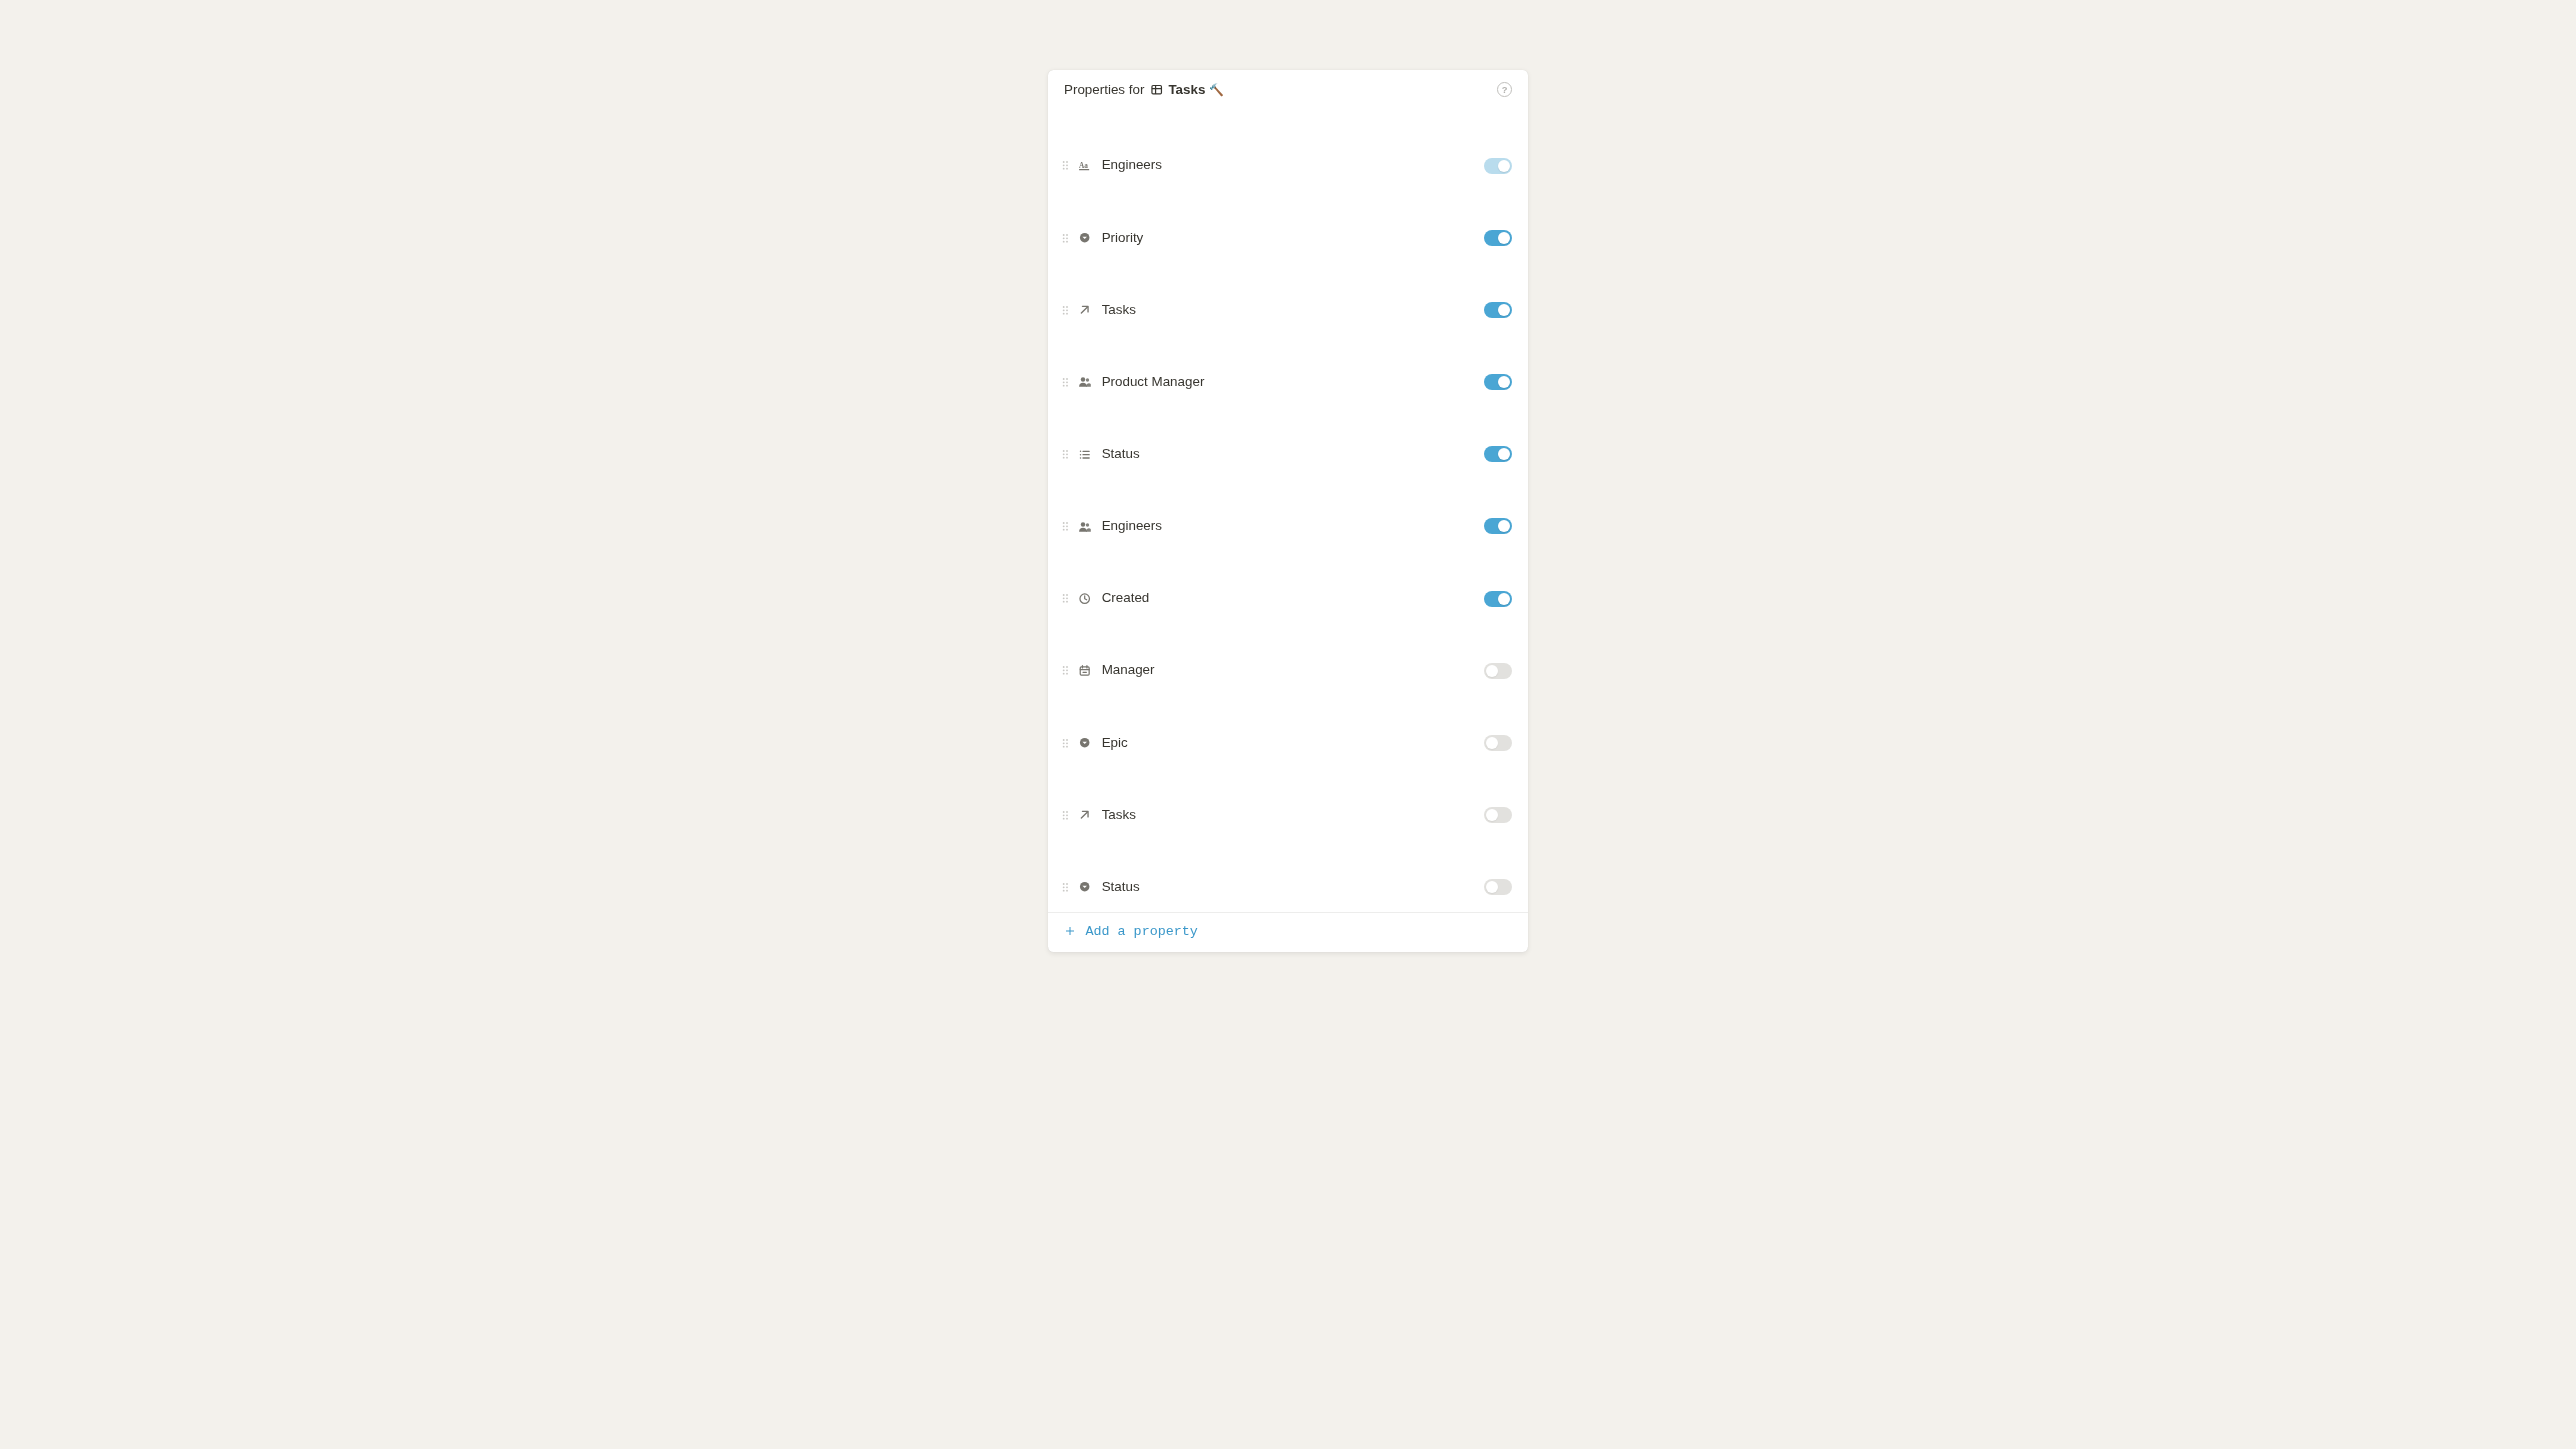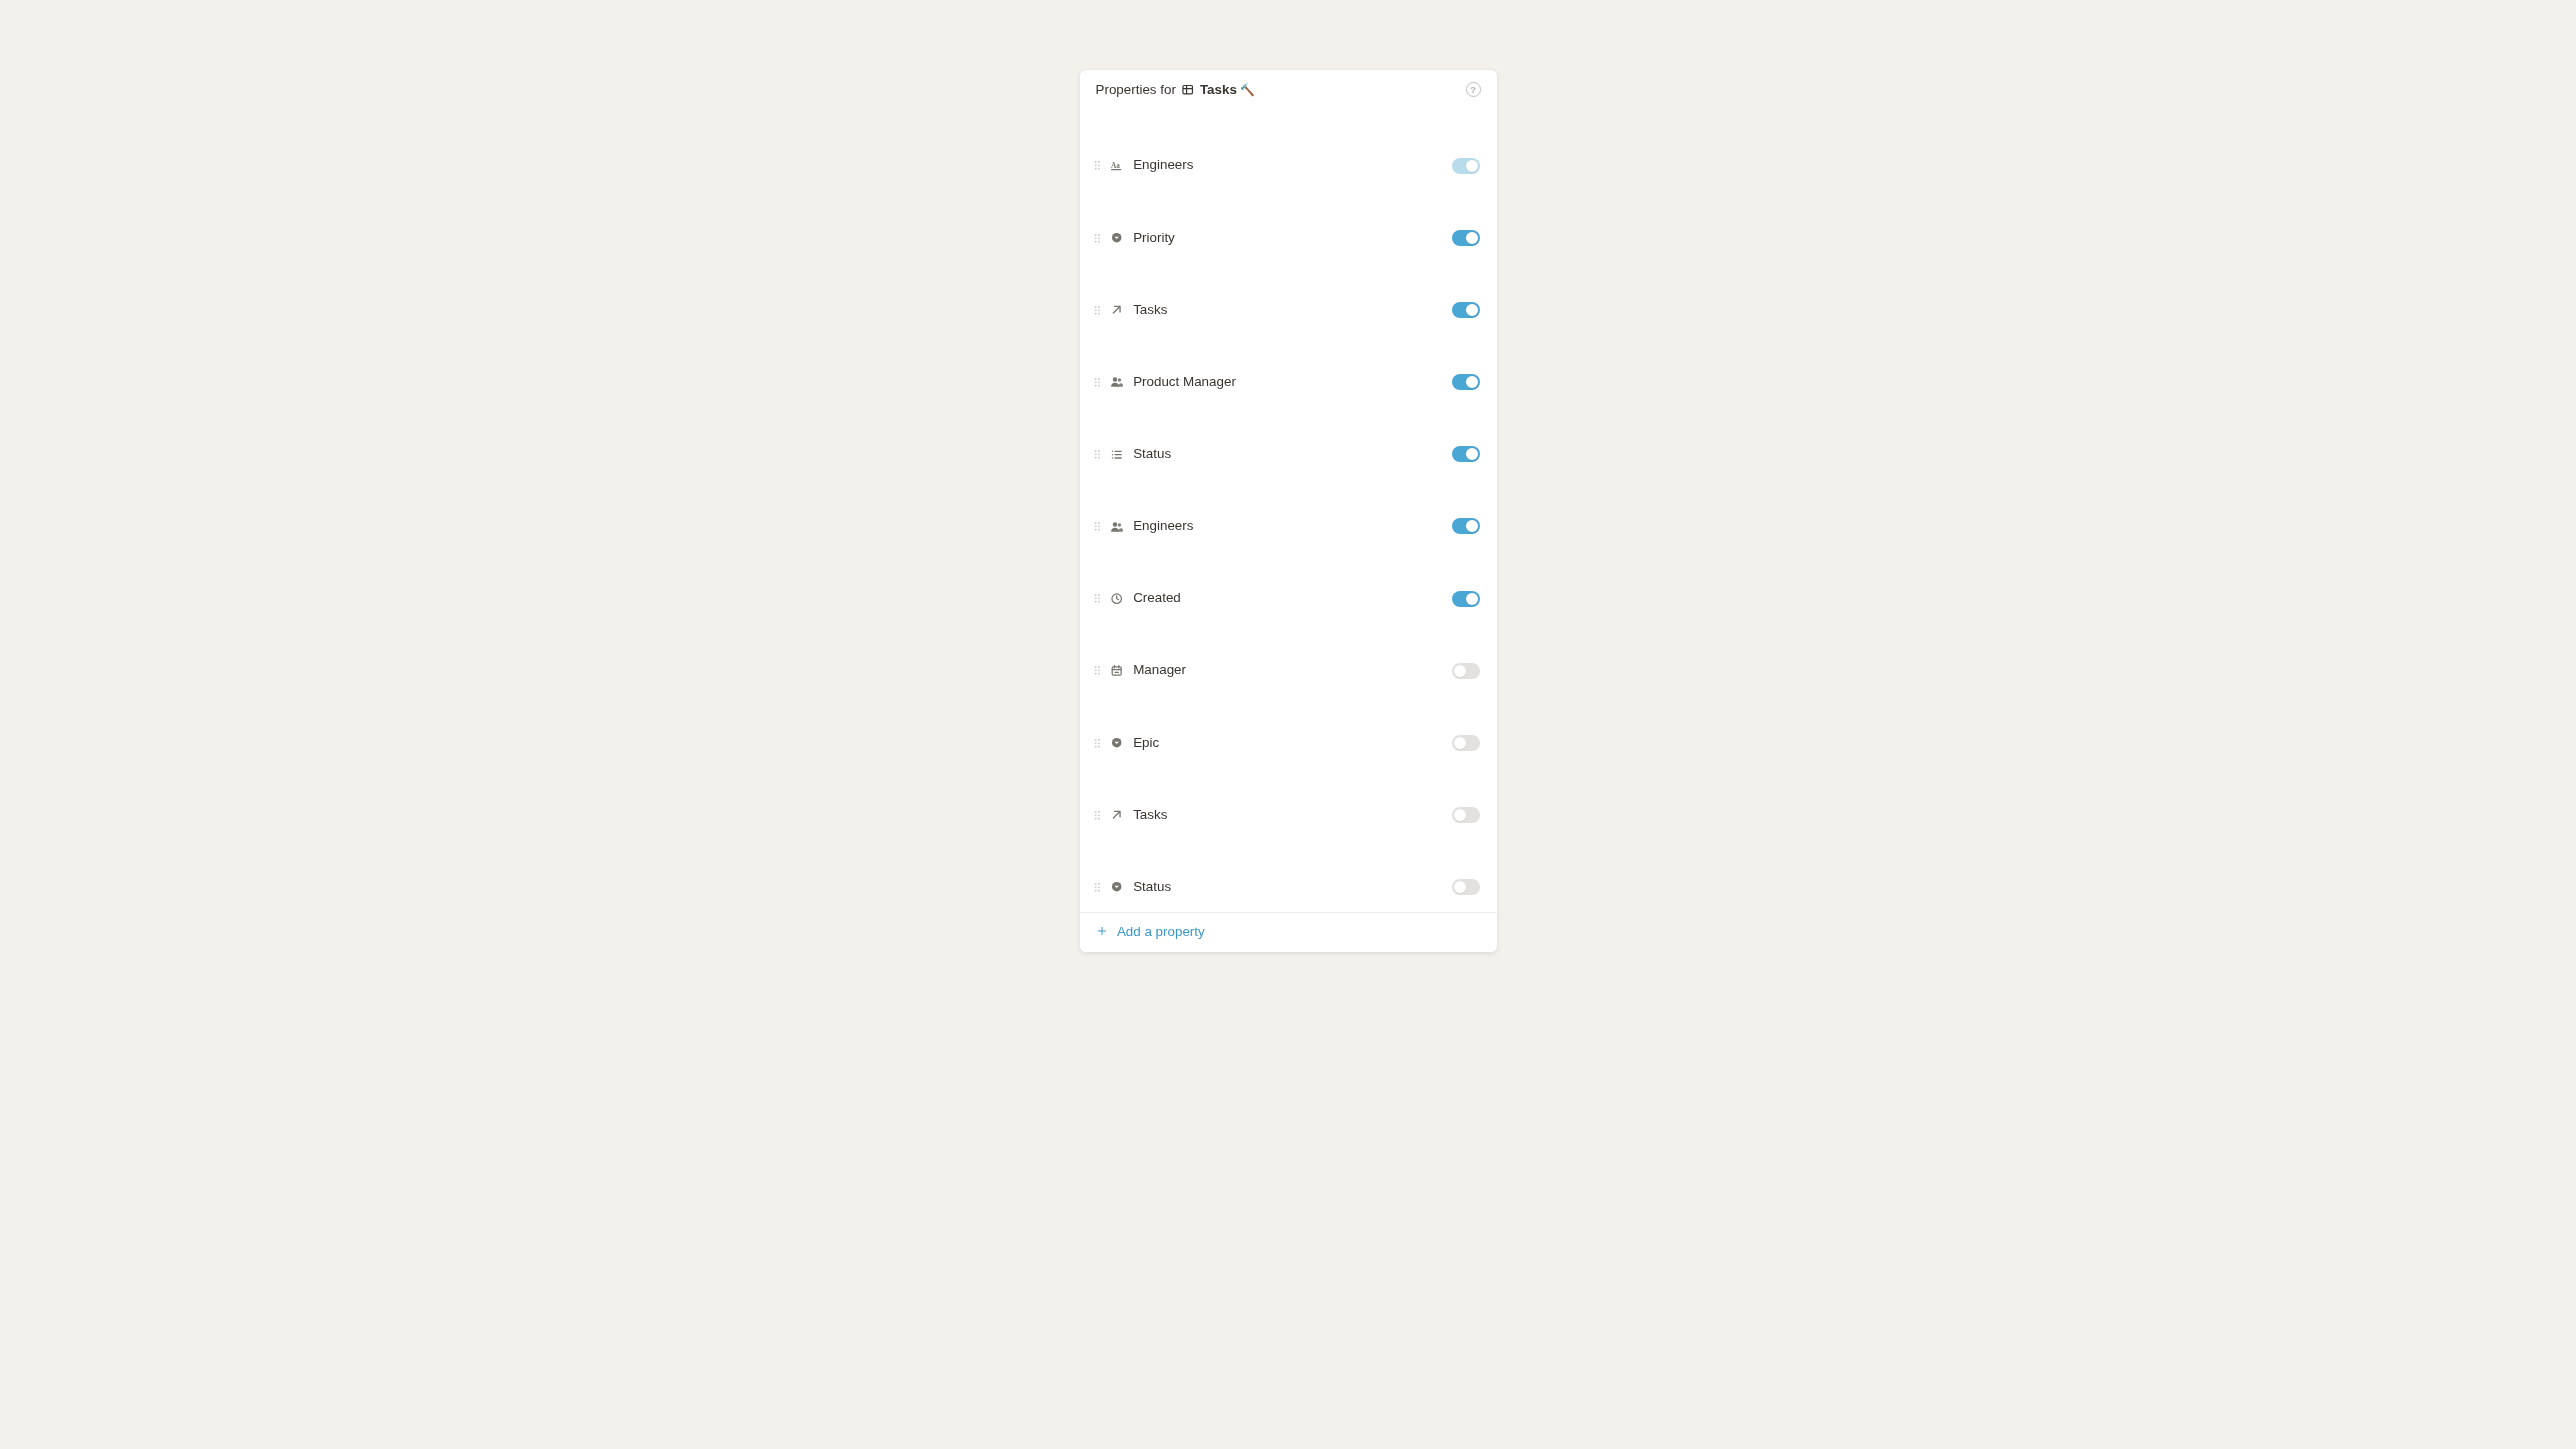--- a/index.html
+++ b/index.html
@@ -8,21 +8,21 @@
     background: #f3f1ec;
     font-family: -apple-system, BlinkMacSystemFont, "Segoe UI", Helvetica, Arial, sans-serif;
     display: flex;
     align-items: flex-start;
     justify-content: center;
     padding-top: 70px;
     font-size: 13.4px;
     color: #37352f;
   }
   .panel {
-    width: 417px;
+    width: 480px;
     background: #ffffff;
     border-radius: 5.4px;
     box-shadow: 0 1.3px 5.4px rgba(0,0,0,0.08), 0 0 0.7px rgba(0,0,0,0.15);
     overflow: hidden;
   }
   .panel-header {
     display: flex;
     align-items: center;
     padding: 12px 16px 8px 16px;
   }
@@ -104,20 +104,21 @@
     border-top: 0.7px solid #ededec;
     padding: 10.7px 16px 13.4px 16px;
   }
   .add-prop-btn {
     display: flex; align-items: center; gap: 9.4px;
     color: #3a97c9;
     font-size: 13.4px;
     cursor: pointer;
     background: none; border: none;
     padding: 0;
+    font-family: Liberation Mono, monospace;
   }
   .add-prop-btn .plus {
     width: 12px; height: 12px;
     display: flex; align-items: center; justify-content: center;
   }
   .header-db-icon {
     color: #37352f;
     display:flex; align-items:center; justify-content:center;
     margin-left: 1.3px;
   }

